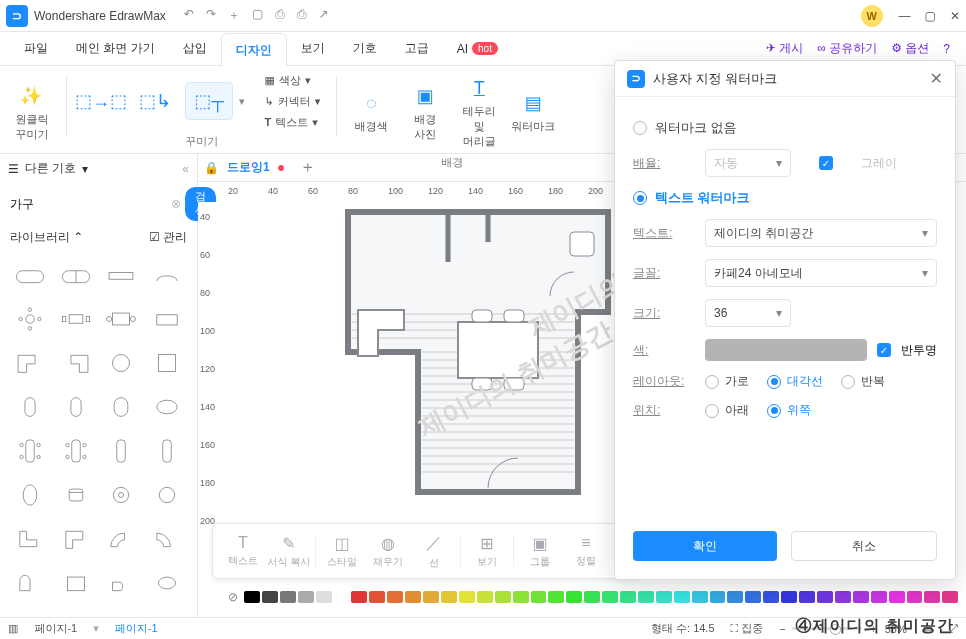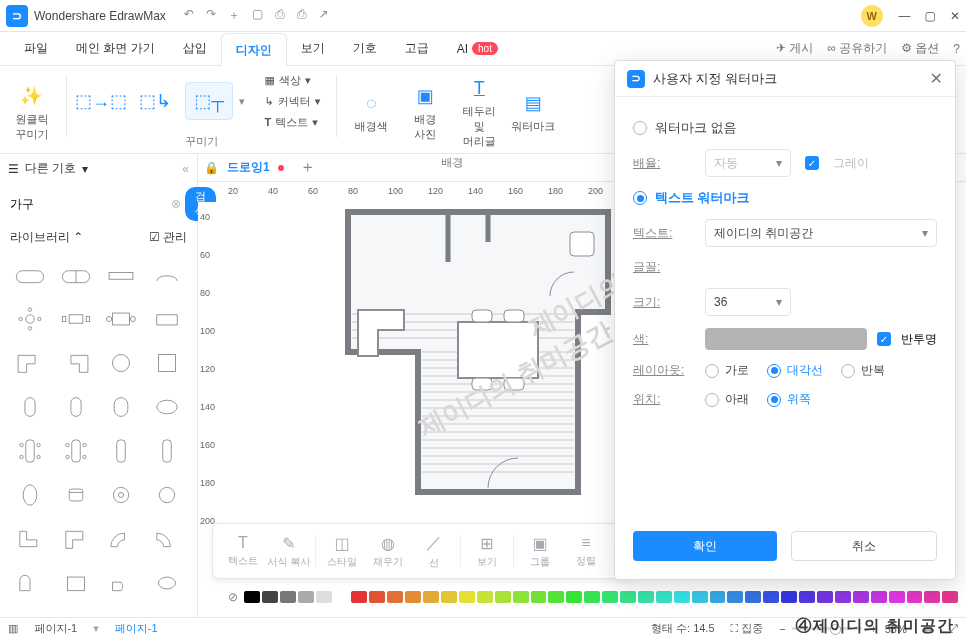--- a/index.html
+++ b/index.html
@@ -13,21 +13,21 @@
   .qat span { cursor: pointer; }
   .title-spacer { flex: 1; }
   .avatar { width: 22px; height: 22px; border-radius: 50%; background: #ffe066; color:#996600; display:flex; align-items:center; justify-content:center; font-weight:bold; font-size:11px; }
   .winbtns { display: flex; gap: 14px; color: #555; margin-left: 16px; }
 
   
   .menubar { height: 34px; display: flex; align-items: stretch; border-bottom: 1px solid #e5e6e8; position: relative; padding-left: 10px; }
   .menu-item { padding: 0 14px; display: flex; align-items: center; color: #333; cursor:pointer; }
   .menu-item.active { color: #1a8cff; font-weight: 600; background:#fff; border:1px solid #e5e6e8; border-bottom:none; border-radius:6px 6px 0 0; position:relative; top:1px; }
   .ai-badge { font-size:10px; color:#fff; background:#ff4757; border-radius:8px; padding:1px 6px; margin-left:4px; }
-  .menu-right { margin-left:auto; display:flex; gap:14px; align-items:center; color:#737373; padding-right:6px; }
+  .menu-right { margin-left:auto; display:flex; gap:14px; align-items:center; color:#6d28d9; padding-right:16px; }
 
   
   .ribbon { height: 88px; display:flex; align-items:stretch; border-bottom:1px solid #e5e6e8; padding:4px 8px 0 8px; gap:8px; font-size:11px; color:#555; }
   .rgroup { display:flex; flex-direction:column; align-items:center; }
   .rgroup-inner { display:flex; gap:6px; flex:1; align-items:center; }
   .rgroup-label { font-size:11px; color:#777; padding:2px 0 4px 0; }
   .rbtn-big { width:48px; display:flex; flex-direction:column; align-items:center; gap:2px; cursor:pointer; padding:4px 2px; border-radius:4px; }
   .rbtn-big .ic { width:28px; height:28px; display:flex; align-items:center; justify-content:center; color:#1a8cff; font-size:18px; }
   .rbtn-big.sel { border:1px solid #cfe8ff; background:#eef7ff; }
   .rbtn-sm { display:flex; align-items:center; gap:4px; padding:2px 6px; cursor:pointer; }
@@ -608,21 +608,21 @@
     <span class="x">✕</span>
   </div>
   <div class="dlg-body">
     <div class="optrow">
         <span class="radio"></span>
         <span>워터마크 없음</span>
       </div>
 
     <div class="lblrow">
       <span class="dlabel">배율:</span>
-      <div style="display:flex;align-items:center;gap:14px">
+      <div style="display:flex;align-items:center;gap:28px">
         <div class="dsel small" style="color:#bbb">
             <span>자동</span>
           </div>
         <span class="chk">✓</span>
         <span style="color:#bbb">그레이</span>
       </div>
     </div>
 
     <div class="optrow">
         <span class="radio sel"></span>
@@ -630,20 +630,23 @@
       </div>
 
     <div class="lblrow">
       <span class="dlabel">텍스트:</span>
       <div class="dsel">
           <span>제이디의 취미공간</span>
         </div>
     </div>
     <div class="lblrow">
       <span class="dlabel">글꼴:</span>
+      <div class="dsel">
+          <span>카페24 아네모네</span>
+        </div>
     </div>
     <div class="lblrow">
       <span class="dlabel">크기:</span>
       <div class="dsel small">
           <span>36</span>
         </div>
     </div>
     <div class="lblrow">
       <span class="dlabel">색:</span>
       <div style="display:flex;align-items:center;gap:10px">

